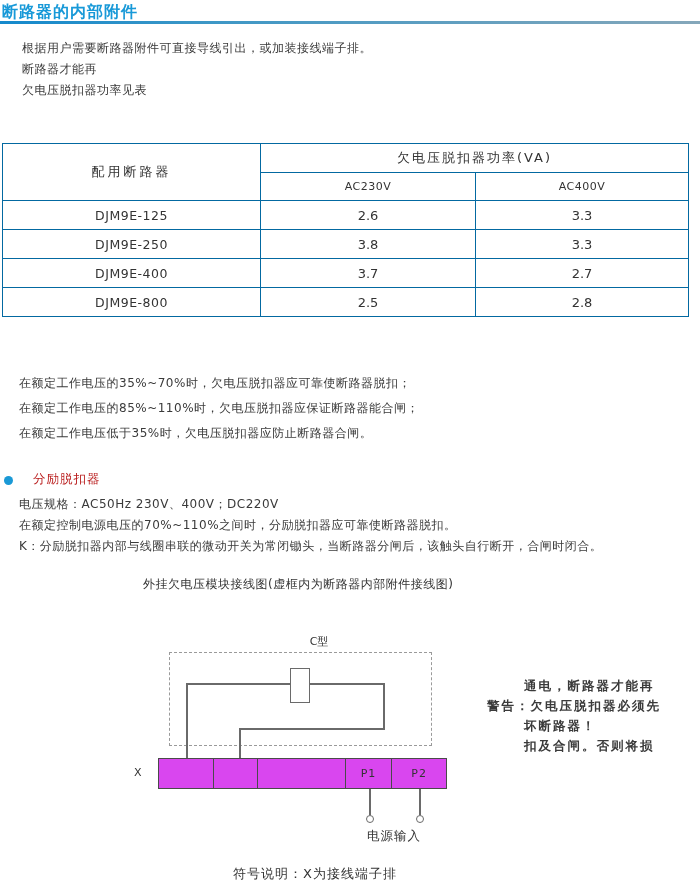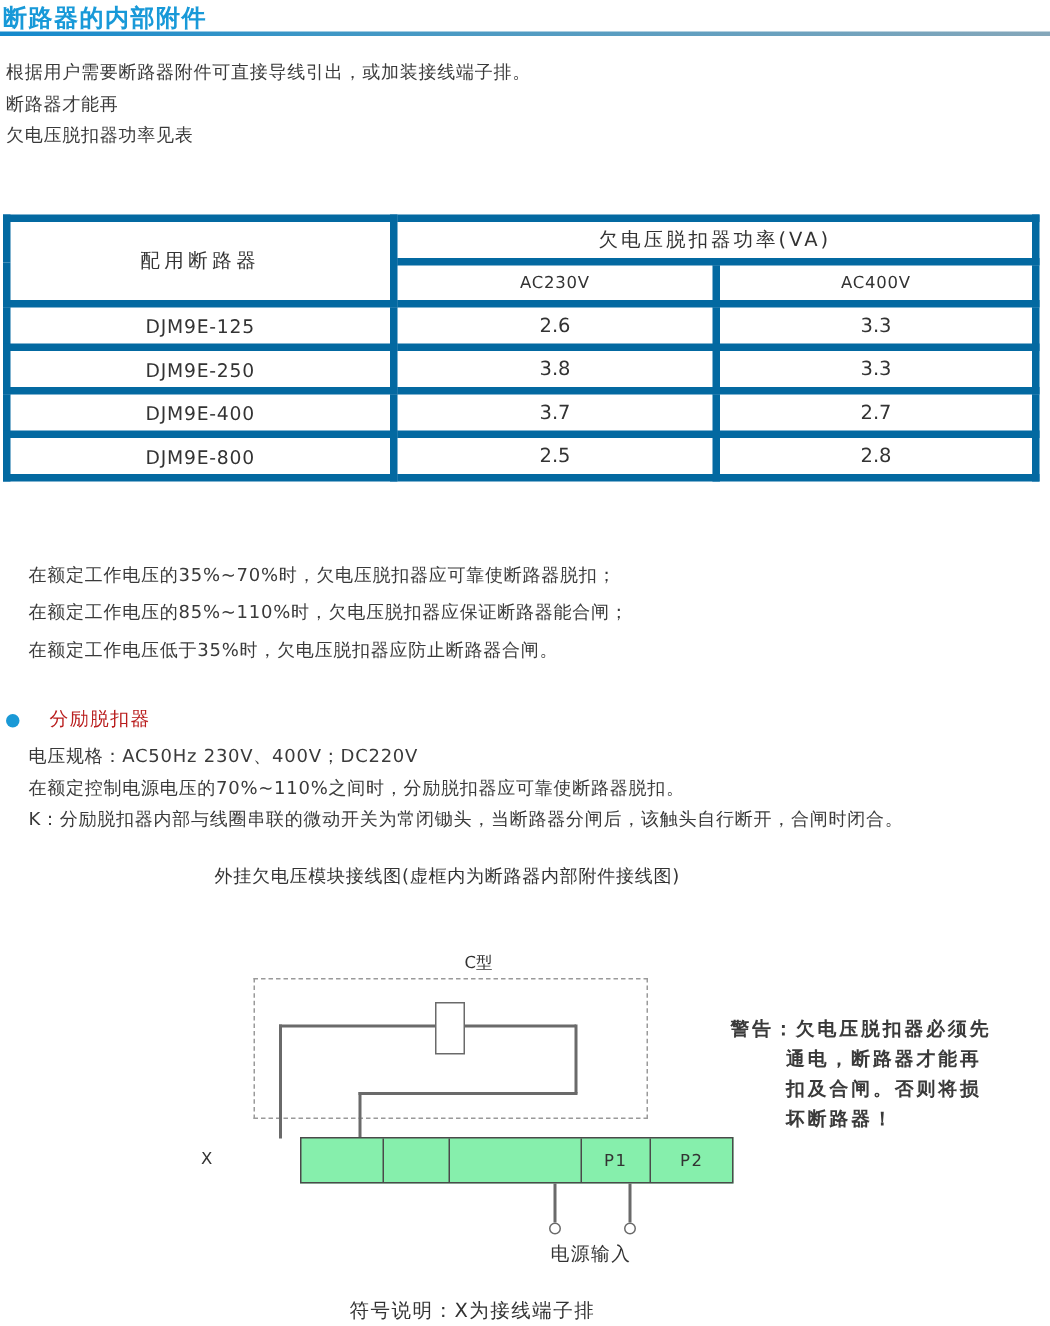--- a/index.html
+++ b/index.html
@@ -14,30 +14,30 @@
     position:absolute; left:2px; top:2px;
     font-size:16px; font-weight:bold; color:#1899d8; letter-spacing:1px;
   }
   .title-rule {
     position:absolute; left:0; top:21px; width:700px; height:3px;
     background:linear-gradient(to right,#1489cc 0%,#3d97c6 30%,#85a7ba 100%);
   }
   
   .textblock { position:absolute; font-size:12px; letter-spacing:0.5px; color:#3a3a3a; }
   .textblock div { white-space:nowrap; }
-  .intro { left:4px; top:38px; line-height:21px; }
+  .intro { left:22px; top:38px; line-height:21px; }
   .notes { left:19px; top:371px; line-height:25px; }
   .shunt-lines { left:19px; top:494px; line-height:21px; }
   
   table.power {
     position:absolute; left:2px; top:143px; width:686px;
     border-collapse:collapse; table-layout:fixed;
   }
   table.power td, table.power th {
-    border:5px solid #0369a1; text-align:center; vertical-align:middle;
+    border:1px solid #0369a1; text-align:center; vertical-align:middle;
     font-weight:normal; color:#333;
   }
   .th-cn { font-size:13px; letter-spacing:3px; }
   .th-en { font-size:11px; letter-spacing:0.5px; }
   .td-model { font-size:12.5px; letter-spacing:0.5px; }
   .td-num { font-size:13px; }
   
   .bullet-dot {
     position:absolute; left:4px; top:476px; width:9px; height:9px;
     border-radius:50%; background:#1a99d6;
@@ -65,21 +65,21 @@
   .wire-vl { left:56px;  top:53px;  width:1.5px; height:76px; }
   .wire-vr { left:253px; top:53px;  width:1.5px; height:46px; }
   .wire-h2 { left:109px; top:98px;  width:146px; height:1.5px; }
   .wire-v2 { left:109px; top:98px;  width:1.5px; height:31px; }
   .coil {
     position:absolute; left:160px; top:38px; width:20px; height:35px;
     border:1.5px solid #6a6a6a; background:#ffffff;
   }
   .terminal-strip {
     position:absolute; left:28px; top:128px; width:289px; height:31px;
-    border:1.5px solid #4a4a4a; background:#86efac; display:flex;margin-left:42px;
+    border:1.5px solid #4a4a4a; background:#d946ef; display:flex;
   }
   .t-cell { height:100%; border-right:1.5px solid #4a4a4a; display:flex; align-items:center; justify-content:center; font-size:11px; color:#333; letter-spacing:1px; }
   .t-c1 { width:55px; } .t-c2 { width:45px; } .t-c3 { width:88px; }
   .t-c4 { width:47px; } .t-c5 { width:54px; border-right:none; }
   .strip-label { position:absolute; left:4px; top:136px; font-size:11px; color:#333; }
   .wire-p1 { left:239px; top:159px; width:1.5px; height:26px; }
   .wire-p2 { left:289px; top:159px; width:1.5px; height:26px; }
   .node {
     position:absolute; width:8px; height:8px; border-radius:50%;
     border:1.5px solid #6a6a6a; background:#fff;
@@ -191,21 +191,21 @@
       <div class="t-cell t-c5">P2</div>
     </div>
     <div class="wire wire-p1"></div>
     <div class="wire wire-p2"></div>
     <div class="node node-p1"></div>
     <div class="node node-p2"></div>
     <div class="power-input">电源输入</div>
   </div>
 
   <div class="warning">
+    <div class="w-line w-indent">通电，断路器才能再</div>
     <div class="w-line"><span>警告：</span><span>欠电压脱扣器必须先</span></div>
-    <div class="w-line w-indent">通电，断路器才能再</div>
+    <div class="w-line w-indent">坏断路器！</div>
     <div class="w-line w-indent">扣及合闸。否则将损</div>
-    <div class="w-line w-indent">坏断路器！</div>
   </div>
 
   <div class="symbol-note">符号说明：X为接线端子排</div>
 
 </div>
 
 </body></html>

